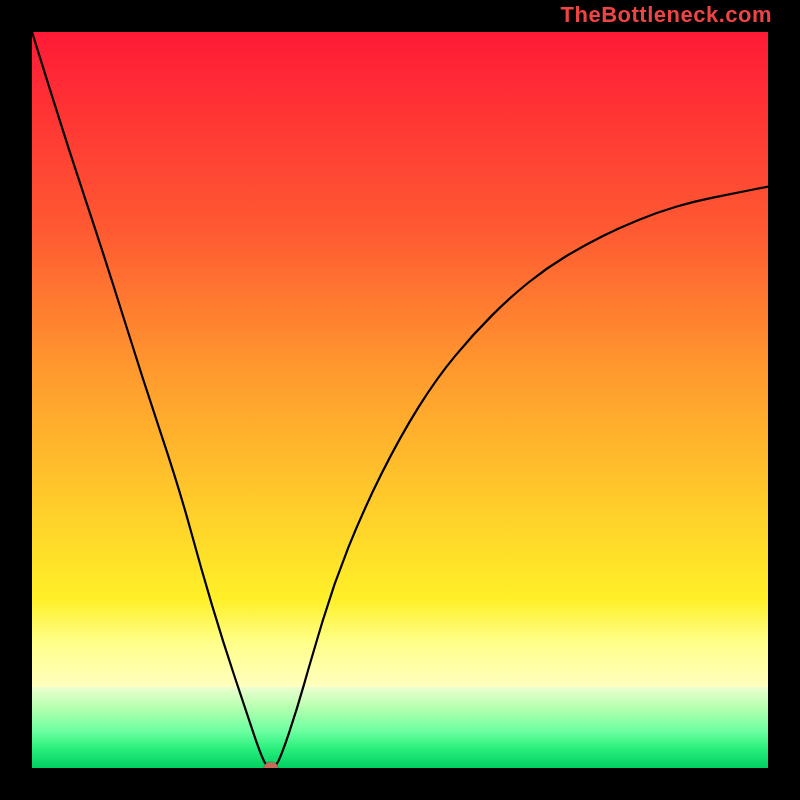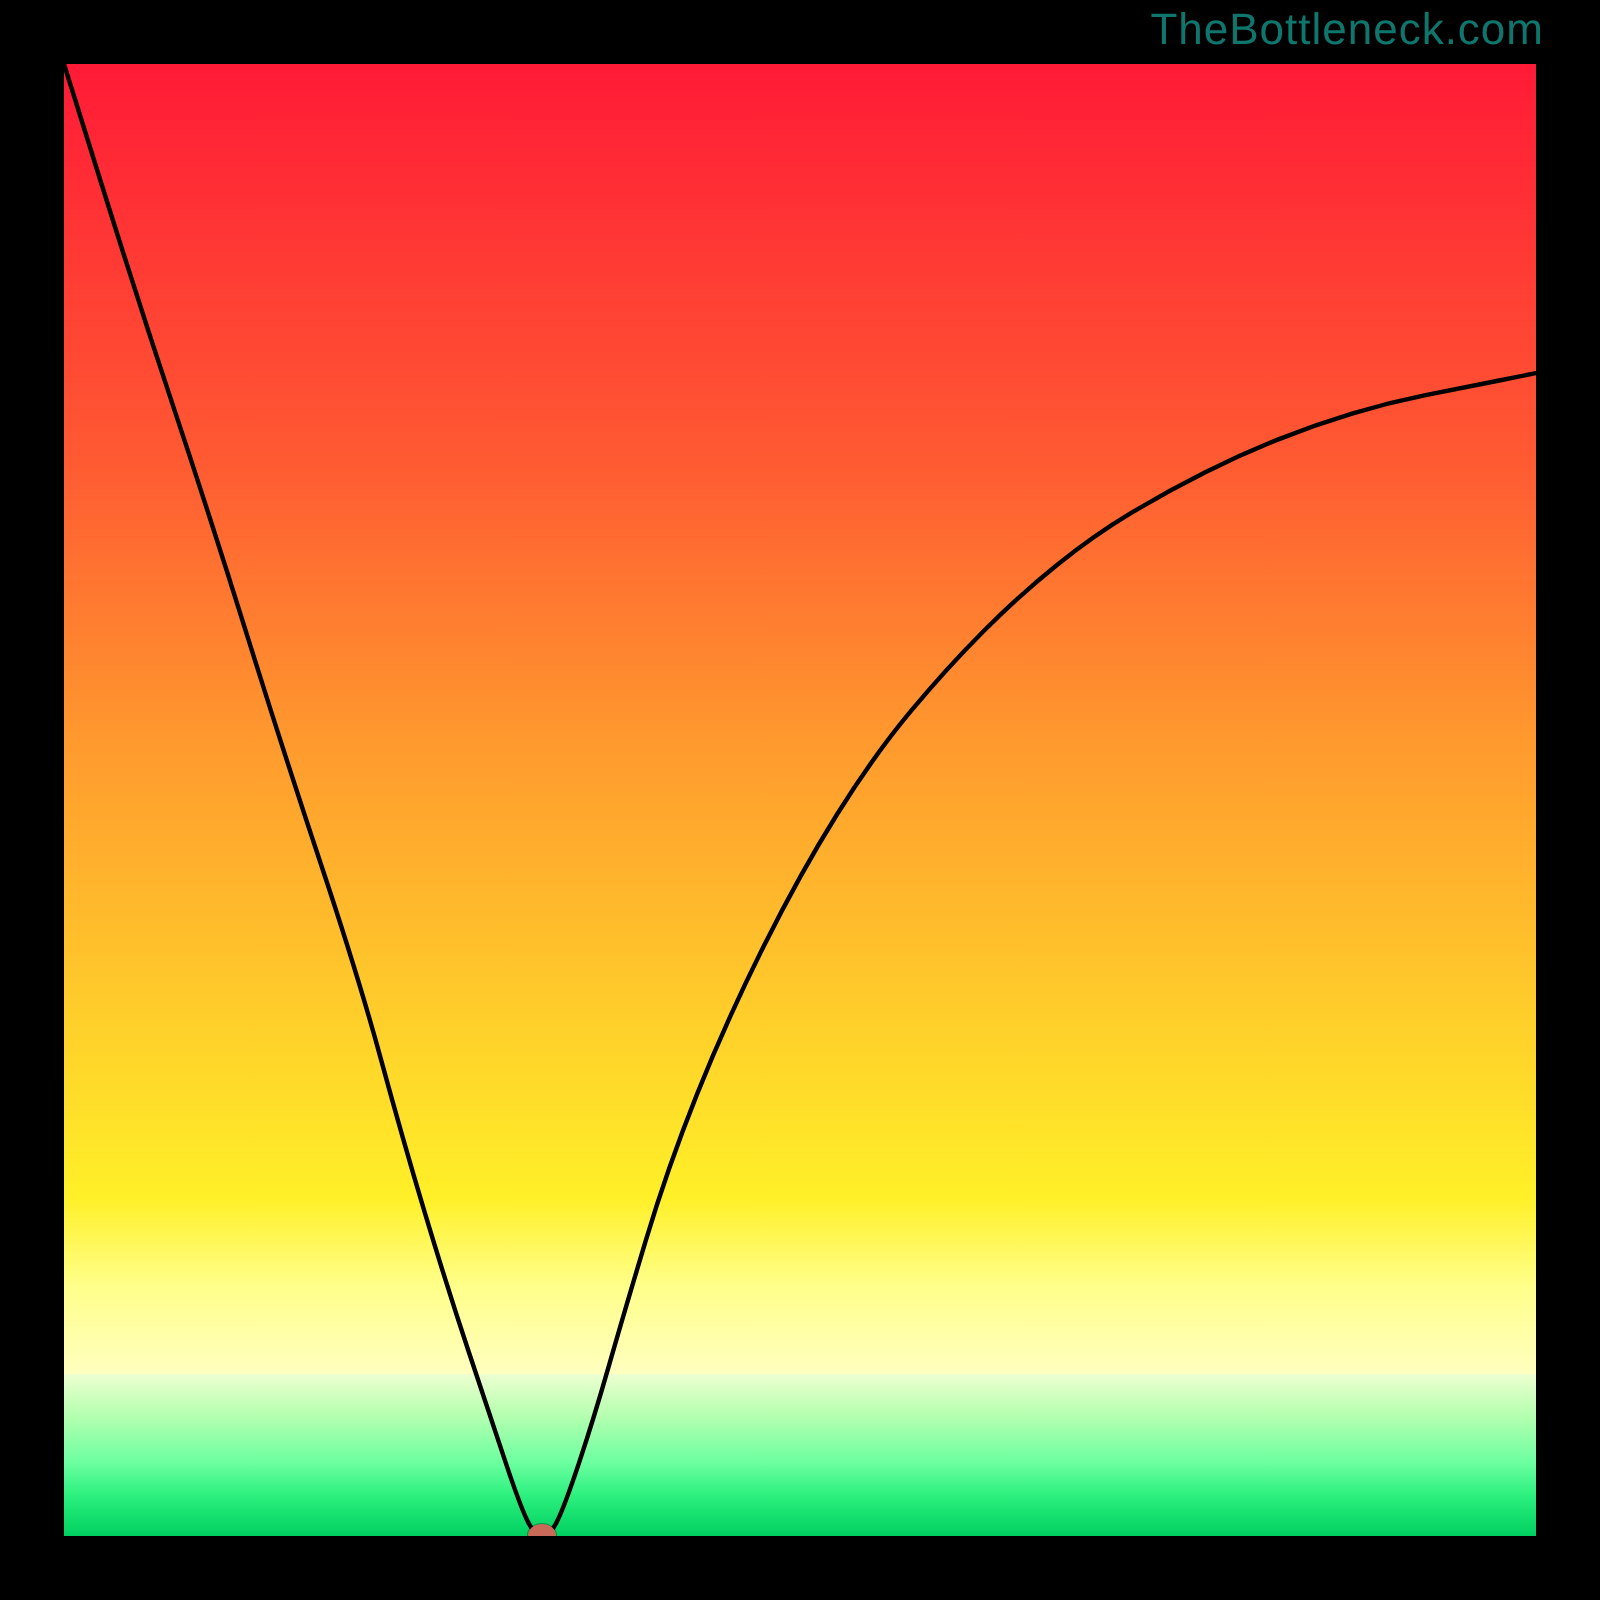--- a/index.html
+++ b/index.html
@@ -84,22 +84,23 @@
     border-radius: 50%;
     background: #c96a58;
     box-shadow: 0 0 0 0.5px rgba(0,0,0,0.3);
   }
   .watermark {
     position: absolute;
     right: 28px;
     top: 2px;
     font-family: Arial, Helvetica, sans-serif;
     font-size: 22px;
-    color: #0f766e;
+    color: #ef4444;
     letter-spacing: 0.5px;
+    font-weight: bold;
   }
 </style>
 </head>
 <body>
 
 <div class="frame">
 
   <div class="watermark">TheBottleneck.com</div>
 
   <div class="plot-area">

